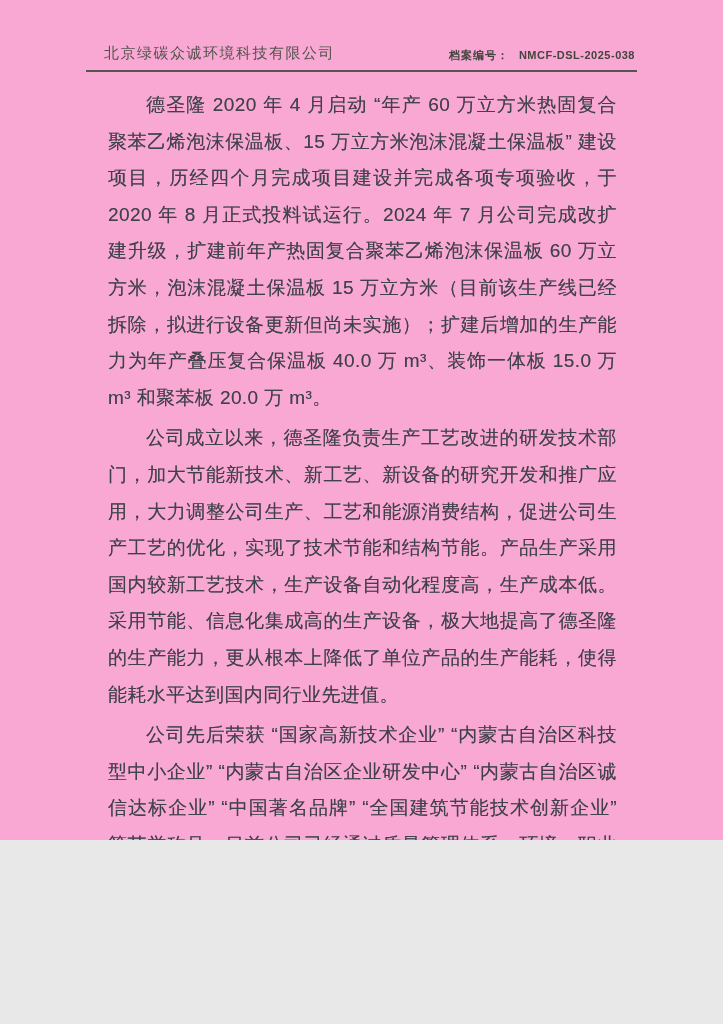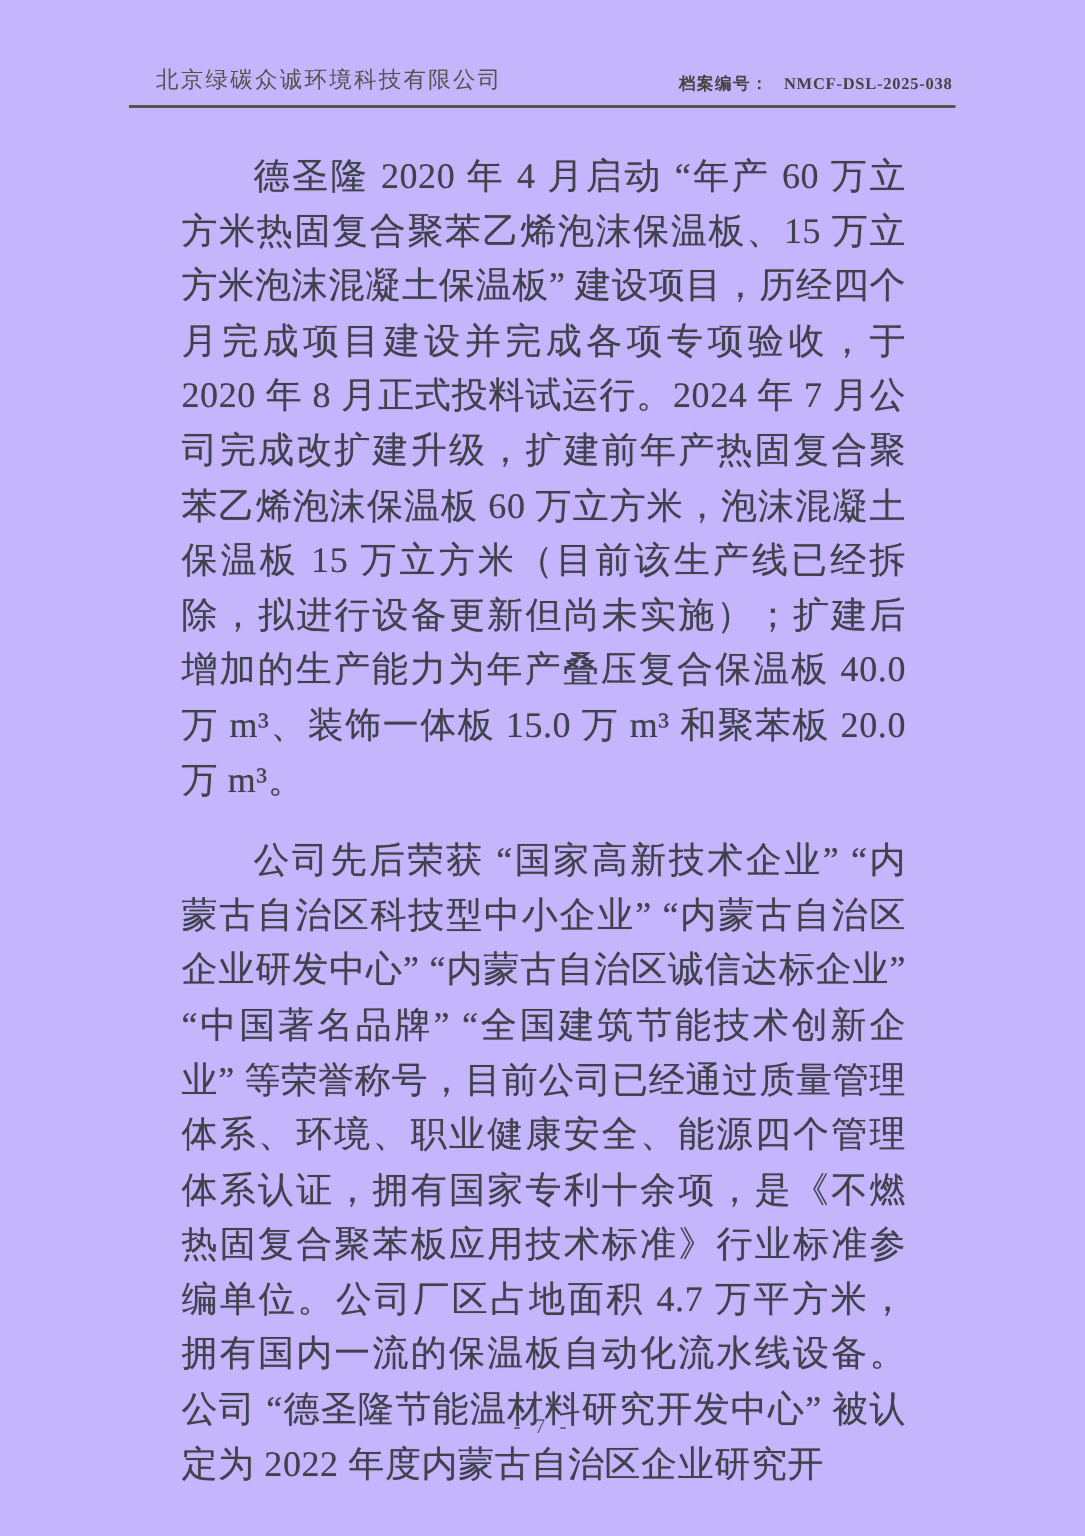--- a/index.html
+++ b/index.html
@@ -3,25 +3,25 @@
 <meta charset="utf-8">
 <style>
   html, body {
     margin: 0;
     padding: 0;
     background: #e8e8e8;
   }
   .page {
     position: relative;
     width: 723px;
-    height: 1024px;
+    height: 840px;
     margin: 0 auto;
-    background: #c4b5fd;
+    background: #f9a8d4;
     overflow: hidden;
-    font-family: Liberation Serif, serif;
+    font-family: Liberation Sans, sans-serif;
     color: #3f3f49;
   }
   
   .header-row {
     position: absolute;
     top: 44px;
     left: 104px;
     right: 88px;
     display: flex;
     justify-content: space-between;
@@ -55,22 +55,22 @@
     border-top: 2px solid #55544f;
   }
   
   .body-text {
     position: absolute;
     top: 83px;
     left: 104px;
     width: 517px;
   }
   .body-text p {
-    margin: 17px;
-    font-size: 24px;
+    margin: 4px;
+    font-size: 19px;
     line-height: 36.6px;
     text-align: justify;
     text-indent: 2em;
     letter-spacing: 0.4px;
     color: #41414b;
     
     text-shadow: 0 0 0.5px rgba(65,65,80,0.55);
   }
   
   .footer {
@@ -95,20 +95,21 @@
     <span class="company-name">北京绿碳众诚环境科技有限公司</span>
     <span class="file-no">
       <span class="label">档案编号：</span><span class="num">NMCF-DSL-2025-038</span>
     </span>
   </div>
 
   <div class="header-rule"></div>
 
   <div class="body-text">
     <p>德圣隆 2020 年 4 月启动 “年产 60 万立方米热固复合聚苯乙烯泡沫保温板、15 万立方米泡沫混凝土保温板” 建设项目，历经四个月完成项目建设并完成各项专项验收，于 2020 年 8 月正式投料试运行。2024 年 7 月公司完成改扩建升级，扩建前年产热固复合聚苯乙烯泡沫保温板 60 万立方米，泡沫混凝土保温板 15 万立方米（目前该生产线已经拆除，拟进行设备更新但尚未实施）；扩建后增加的生产能力为年产叠压复合保温板 40.0 万 m³、装饰一体板 15.0 万 m³ 和聚苯板 20.0 万 m³。</p>
+    <p>公司成立以来，德圣隆负责生产工艺改进的研发技术部门，加大节能新技术、新工艺、新设备的研究开发和推广应用，大力调整公司生产、工艺和能源消费结构，促进公司生产工艺的优化，实现了技术节能和结构节能。产品生产采用国内较新工艺技术，生产设备自动化程度高，生产成本低。采用节能、信息化集成高的生产设备，极大地提高了德圣隆的生产能力，更从根本上降低了单位产品的生产能耗，使得能耗水平达到国内同行业先进值。</p>
     <p>公司先后荣获 “国家高新技术企业” “内蒙古自治区科技型中小企业” “内蒙古自治区企业研发中心” “内蒙古自治区诚信达标企业” “中国著名品牌” “全国建筑节能技术创新企业” 等荣誉称号，目前公司已经通过质量管理体系、环境、职业健康安全、能源四个管理体系认证，拥有国家专利十余项，是《不燃热固复合聚苯板应用技术标准》行业标准参编单位。公司厂区占地面积 4.7 万平方米，拥有国内一流的保温板自动化流水线设备。公司 “德圣隆节能温材料研究开发中心” 被认定为 2022 年度内蒙古自治区企业研究开</p>
   </div>
 
   <div class="footer">
     <span class="page-number">- 7 -</span>
   </div>
 
 </div>
 
 </body></html>

